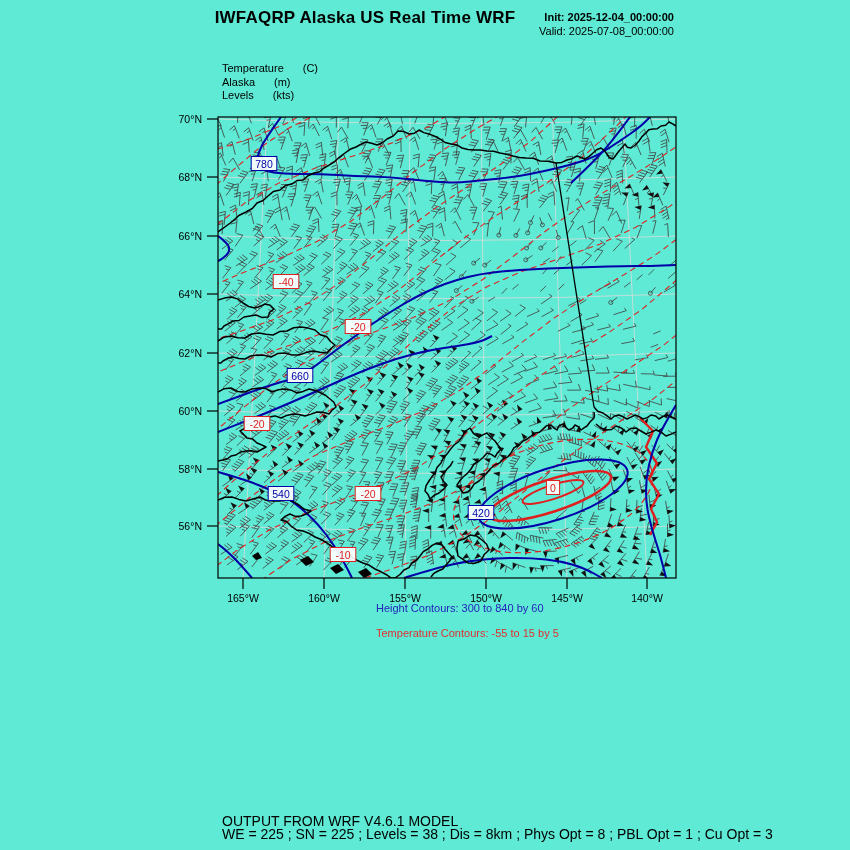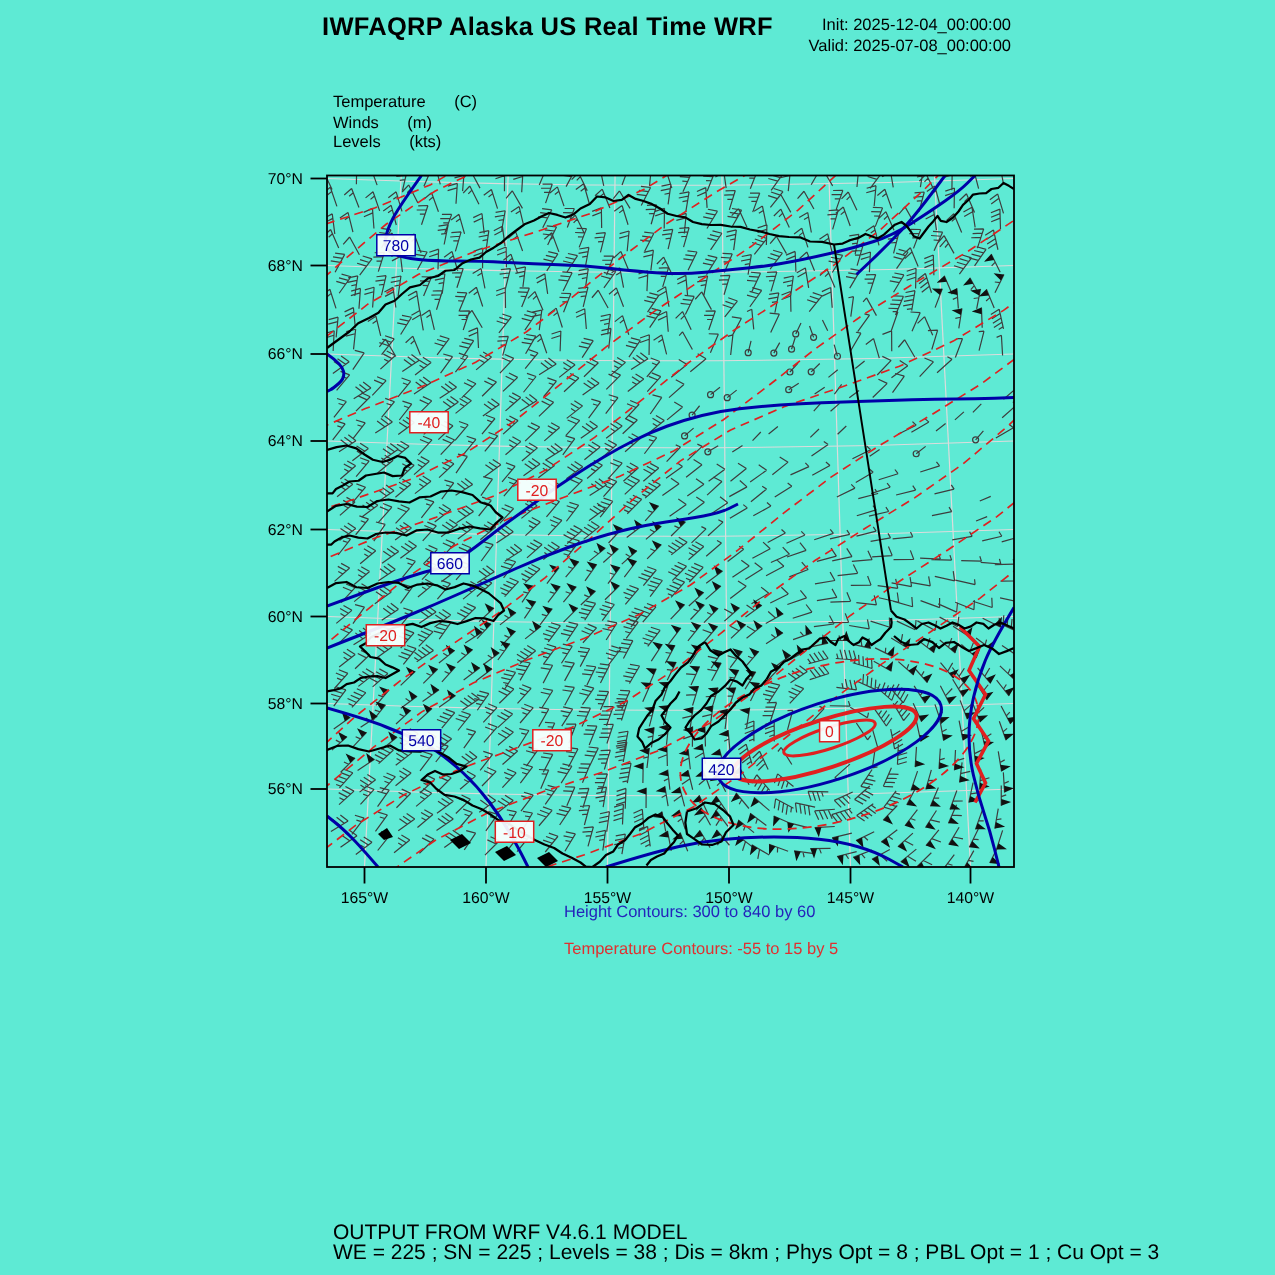--- a/index.html
+++ b/index.html
@@ -1,21 +1,21 @@
 <!DOCTYPE html>
 <html><head>
 <meta charset="utf-8">
 <style>
   html,body{margin:0;padding:0;background:#fff;}
   .page{position:relative;width:850px;height:850px;background:#5eead4;
         font-family:"Liberation Sans",sans-serif;overflow:hidden;color:#000;}
   .title{position:absolute;left:150px;top:8px;width:430px;text-align:center;
          font-size:17px;font-weight:bold;letter-spacing:.2px;}
   .runinfo{position:absolute;right:176px;top:10px;text-align:right;line-height:14px;font-size:11px;}
-  .runinfo .init{font-weight:normal;}
+  .runinfo .init{font-weight:bold;}
   .legend{position:absolute;left:222px;top:62px;font-size:11px;line-height:13.5px;}
   .legend-row{display:flex;gap:19px;}
   svg.map{position:absolute;left:0;top:0;}
   .note{position:absolute;width:300px;left:376px;text-align:left;font-size:11px;}
   .note-h{top:602px;}
   .note-t{top:627px;}
   .footer{position:absolute;left:222px;font-size:14px;line-height:13px;}
   .f1{top:815px;}
   .f2{top:828px;}
 </style>
@@ -28,21 +28,21 @@
     <div class="init">Init: 2025-12-04_00:00:00</div>
     <div class="valid">Valid: 2025-07-08_00:00:00</div>
   </div>
 
   <div class="legend">
     <div class="legend-row">
       <span>Temperature</span>
       <span>(C)</span>
     </div>
     <div class="legend-row">
-      <span>Winds</span>
+      <span>Alaska</span>
       <span>(m)</span>
     </div>
     <div class="legend-row">
       <span>Levels</span>
       <span>(kts)</span>
     </div>
   </div>
 
   <svg class="map" id="map-svg" width="850" height="850" viewBox="0 0 850 850">
       <defs>

